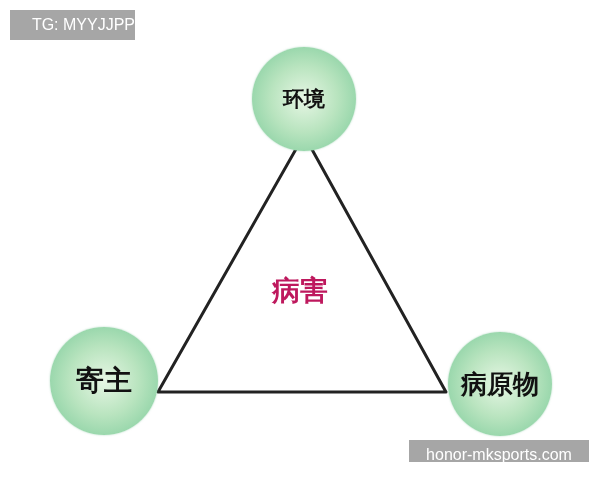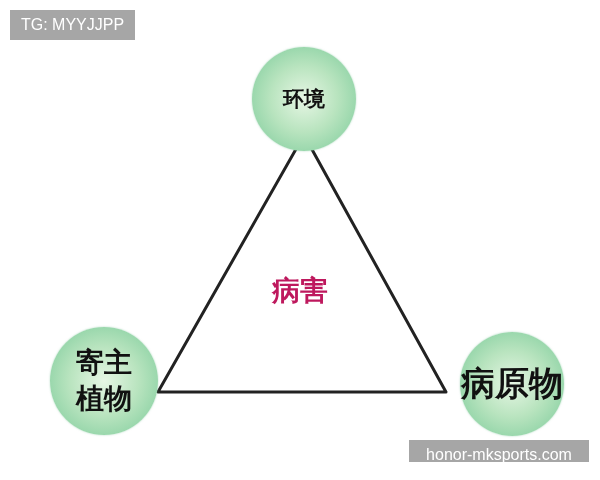--- a/index.html
+++ b/index.html
@@ -8,36 +8,36 @@
       background: #ffffff;
       font-family: "DejaVu Sans", sans-serif;
     }
     .badge {
       position: absolute;
       background: #a6a6a6;
       color: #ffffff;
       font-family: "Liberation Sans", sans-serif;
       white-space: nowrap;
     }
-    .badge-top { left: 10px; top: 10px; width: 125px; height: 30px; font-size: 16px; line-height: 30px; text-align: center; }
+    .badge-top { left: 10px; top: 10px; width: 125px; height: 30px; font-size: 16px; line-height: 30px; text-align: right; }
     .badge-bottom { left: 409px; top: 440px; width: 180px; height: 22px; font-size: 16px; line-height: 30px; text-align: center; }
     svg.diagram { position: absolute; left: 0; top: 0; }
     .node {
       position: absolute;
       border-radius: 50%;
       background: radial-gradient(circle at 50% 50%, #e6f6e4 0%, #b9e4bf 45%, #8fd3a6 80%, #7cc99a 100%);
       box-shadow: 0 0 2px rgba(120,190,150,0.6);
       display: flex; align-items: center; justify-content: center;
       text-align: center;
       color: #111;
       font-weight: bold;
     }
     .node-top { left: 252px; top: 47px; width: 104px; height: 104px; font-size: 21px; }
     .node-left { left: 50px; top: 327px; width: 108px; height: 108px; font-size: 28px; line-height: 36px; }
-    .node-right { left: 460px; top: 332px; width: 104px; height: 104px; font-size: 34px; }
+    .node-right { left: 448px; top: 332px; width: 104px; height: 104px; font-size: 26px; }
     .center-label {
       position: absolute; left: 255px; top: 272px; width: 90px; text-align: center;
       font-size: 28px; font-weight: bold; color: #be185d;
     }
   </style>
 </head>
 <body>
 
 <div class="badge badge-top">TG: MYYJJPP</div>
 
@@ -45,21 +45,20 @@
   <polygon points="304,135 158,392 446,392" fill="none" stroke="#222222" stroke-width="3" stroke-linejoin="round"></polygon>
 </svg>
 
 <div class="node node-top">
   <span>环境</span>
 </div>
 
 <div class="node node-left">
   <div>
     <div>寄主</div>
-    <div>植物</div>
   </div>
 </div>
 
 <div class="node node-right">
   <span>病原物</span>
 </div>
 
 <div class="center-label">病害</div>
 
 <div class="badge badge-bottom">honor-mksports.com</div>

